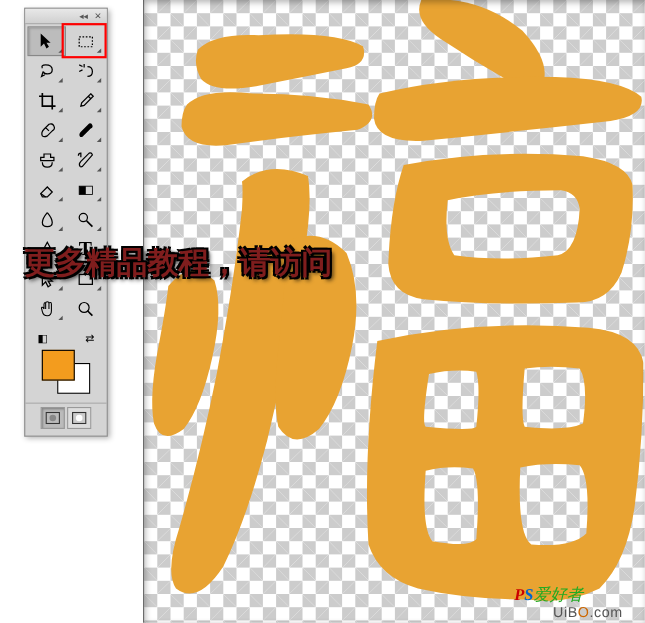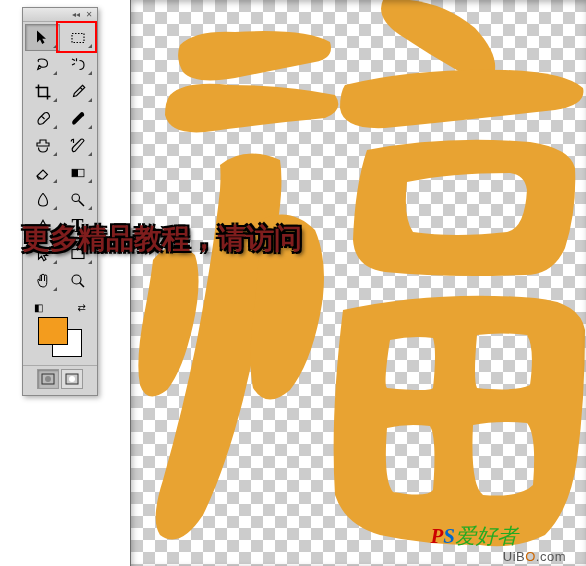--- a/index.html
+++ b/index.html
@@ -30,21 +30,21 @@
 .background-color { position: absolute; right: 2px; bottom: 0; width: 30px; height: 28px; background: #fff; border: 1px solid #000; z-index: 1; cursor: pointer; }
 
 .mode-buttons { display: flex; justify-content: center; gap: 2px; padding: 3px 0 6px; border-top: 1px solid #aaa; margin-top: 2px; }
 .mode-btn { width: 22px; height: 20px; border: 1px solid #999; background: #ddd; cursor: pointer; display: flex; align-items: center; justify-content: center; }
 .mode-btn.active { background: #bbb; box-shadow: inset 1px 1px 2px rgba(0,0,0,0.3); }
 
 .overlay-text { position: absolute; left: 22px; top: 220px; z-index: 20; display: flex; align-items: center; gap: 6px; }
 .overlay-text .cn { font-size: 28px; font-weight: bold; color: #7f1d1d; text-shadow: -2px -2px 0 #000, 2px -2px 0 #000, -2px 2px 0 #000, 2px 2px 0 #000, 3px 3px 4px rgba(0,0,0,0.8); letter-spacing: 0px; }
 .overlay-text .url { font-size: 26px; font-weight: bold; color: #00d4ff; text-shadow: -2px -2px 0 #004455, 2px -2px 0 #004455, -2px 2px 0 #004455, 2px 2px 0 #004455, 3px 3px 4px rgba(0,0,0,0.8); }
 
-.watermark-ps { position: absolute; right: 68px; bottom: 16px; font-size: 21px; font-style: italic; font-family: 'KaiTi', serif; z-index: 15; margin-top: 40px; }
+.watermark-ps { position: absolute; right: 56px; bottom: 16px; font-size: 15px; font-style: italic; font-family: 'KaiTi', serif; z-index: 15; margin-top: 40px; }
 .watermark-ps .p { color: #cc0000; font-weight: bold; }
 .watermark-ps .s { color: #0066cc; font-weight: bold; }
 .watermark-ps .rest { color: #22aa22; }
 
 .watermark-bottom { position: absolute; right: 20px; bottom: 2px; font-size: 13px; color: #555; font-family: Arial; z-index: 15; letter-spacing: 0.5px; }
 .watermark-bottom .o { color: #cc6600; }
 </style>
 </head>
 <body>
 

